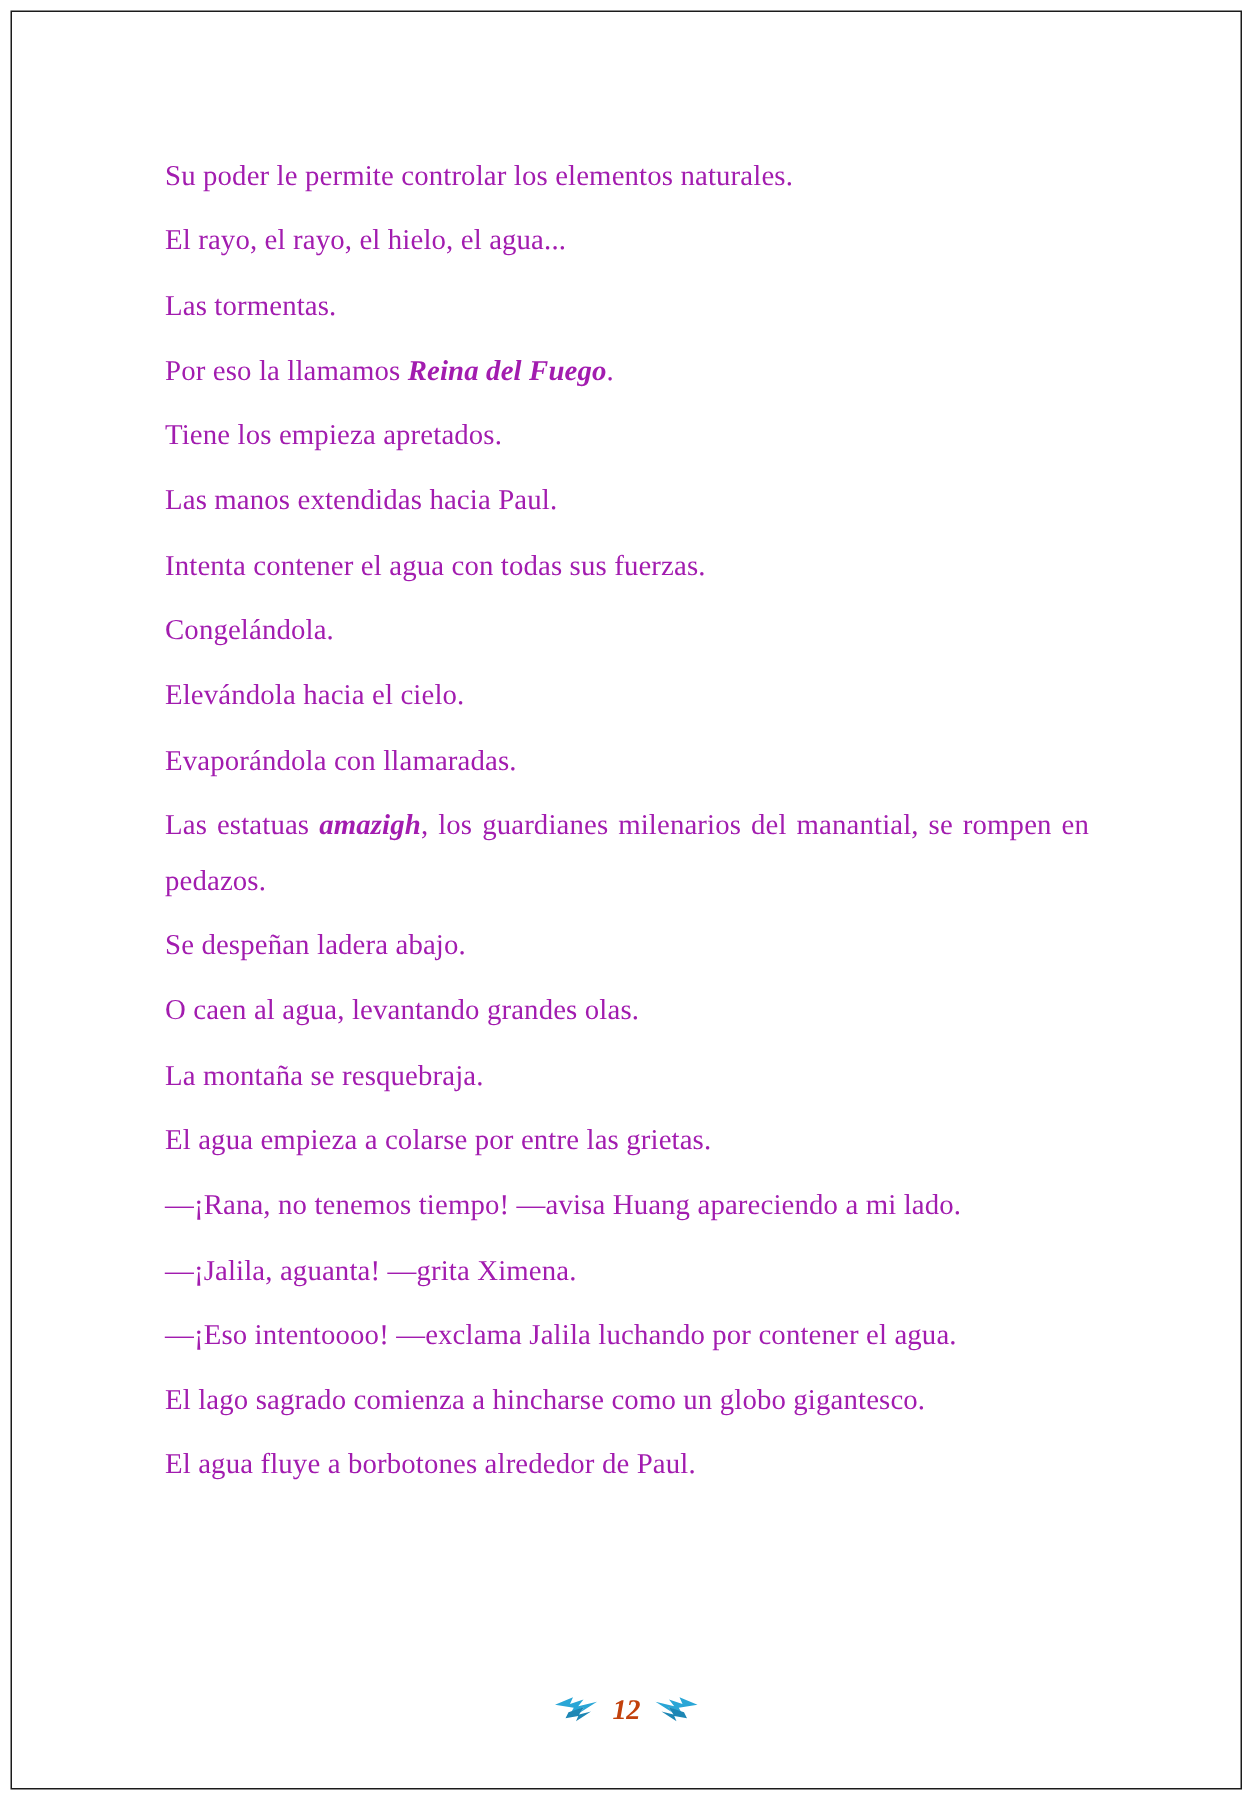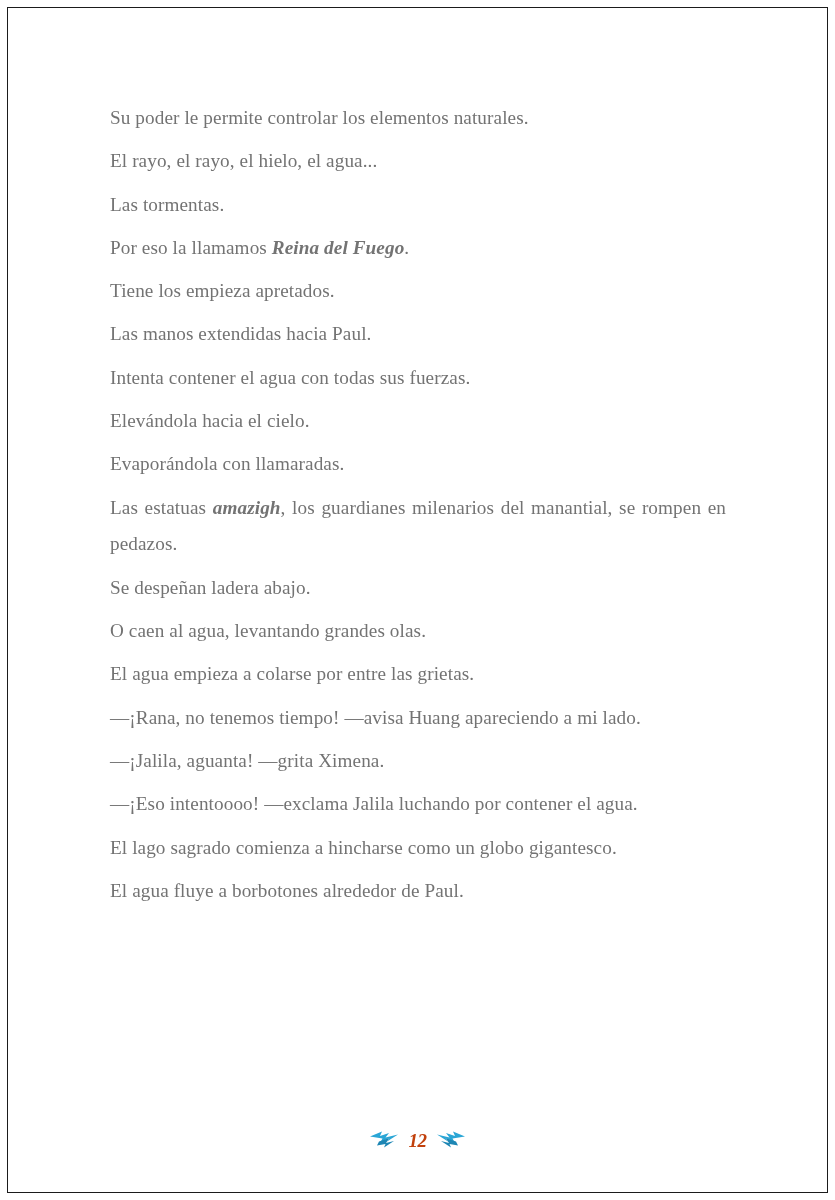--- a/index.html
+++ b/index.html
@@ -34,21 +34,21 @@
     position: absolute;
     left: 110px;
     top: 100px;
     width: 616px;
   }
   .para {
     margin: 0 0 6.5px 0;
     padding: 0;
     font-size: 19.2px;
     line-height: 36.8px;
-    color: #737373;
+    color: #a21caf;
     text-align: justify;
     text-justify: inter-word;
     -webkit-hyphens: manual;
     hyphens: manual;
     letter-spacing: 0.005em;
   }
   .para.last-line-natural {
     text-align-last: left;
   }
   .para em {
@@ -94,25 +94,27 @@
   <div id="page-frame"></div>
 
   <div id="text-column">
       <p class="para last-line-natural"><span>Su poder le permite controlar los elementos naturales.</span></p>
       <p class="para last-line-natural"><span>El rayo, el rayo, el hielo, el agua...</span></p>
       <p class="para last-line-natural"><span>Las tormentas.</span></p>
       <p class="para last-line-natural"><span>Por eso la llamamos </span><em>Reina del Fuego</em><span>.</span></p>
       <p class="para last-line-natural"><span>Tiene los empieza apretados.</span></p>
       <p class="para last-line-natural"><span>Las manos extendidas hacia Paul.</span></p>
       <p class="para last-line-natural"><span>Intenta contener el agua con todas sus fuerzas.</span></p>
+      <p class="para last-line-natural"><span>Congelándola.</span></p>
       <p class="para last-line-natural"><span>Elevándola hacia el cielo.</span></p>
       <p class="para last-line-natural"><span>Evaporándola con llamaradas.</span></p>
       <p class="para last-line-natural"><span>Las estatuas </span><em>amazigh</em><span>, los guardianes milenarios del manantial, se rompen en pedazos.</span></p>
       <p class="para last-line-natural"><span>Se despeñan ladera abajo.</span></p>
       <p class="para last-line-natural"><span>O caen al agua, levantando grandes olas.</span></p>
+      <p class="para last-line-natural"><span>La montaña se resquebraja.</span></p>
       <p class="para last-line-natural"><span>El agua empieza a colarse por entre las grietas.</span></p>
       <p class="para last-line-natural"><span>—¡Rana, no tenemos tiempo! —avisa Huang apareciendo a mi lado.</span></p>
       <p class="para last-line-natural"><span>—¡Jalila, aguanta! —grita Ximena.</span></p>
       <p class="para last-line-natural"><span>—¡Eso intentoooo! —exclama Jalila luchando por contener el agua.</span></p>
       <p class="para last-line-natural"><span>El lago sagrado comienza a hincharse como un globo gigantesco.</span></p>
       <p class="para last-line-natural"><span>El agua fluye a borbotones alrededor de Paul.</span></p>
     </div>
 
   <div id="footer">
     <span class="bolt-wrap">

